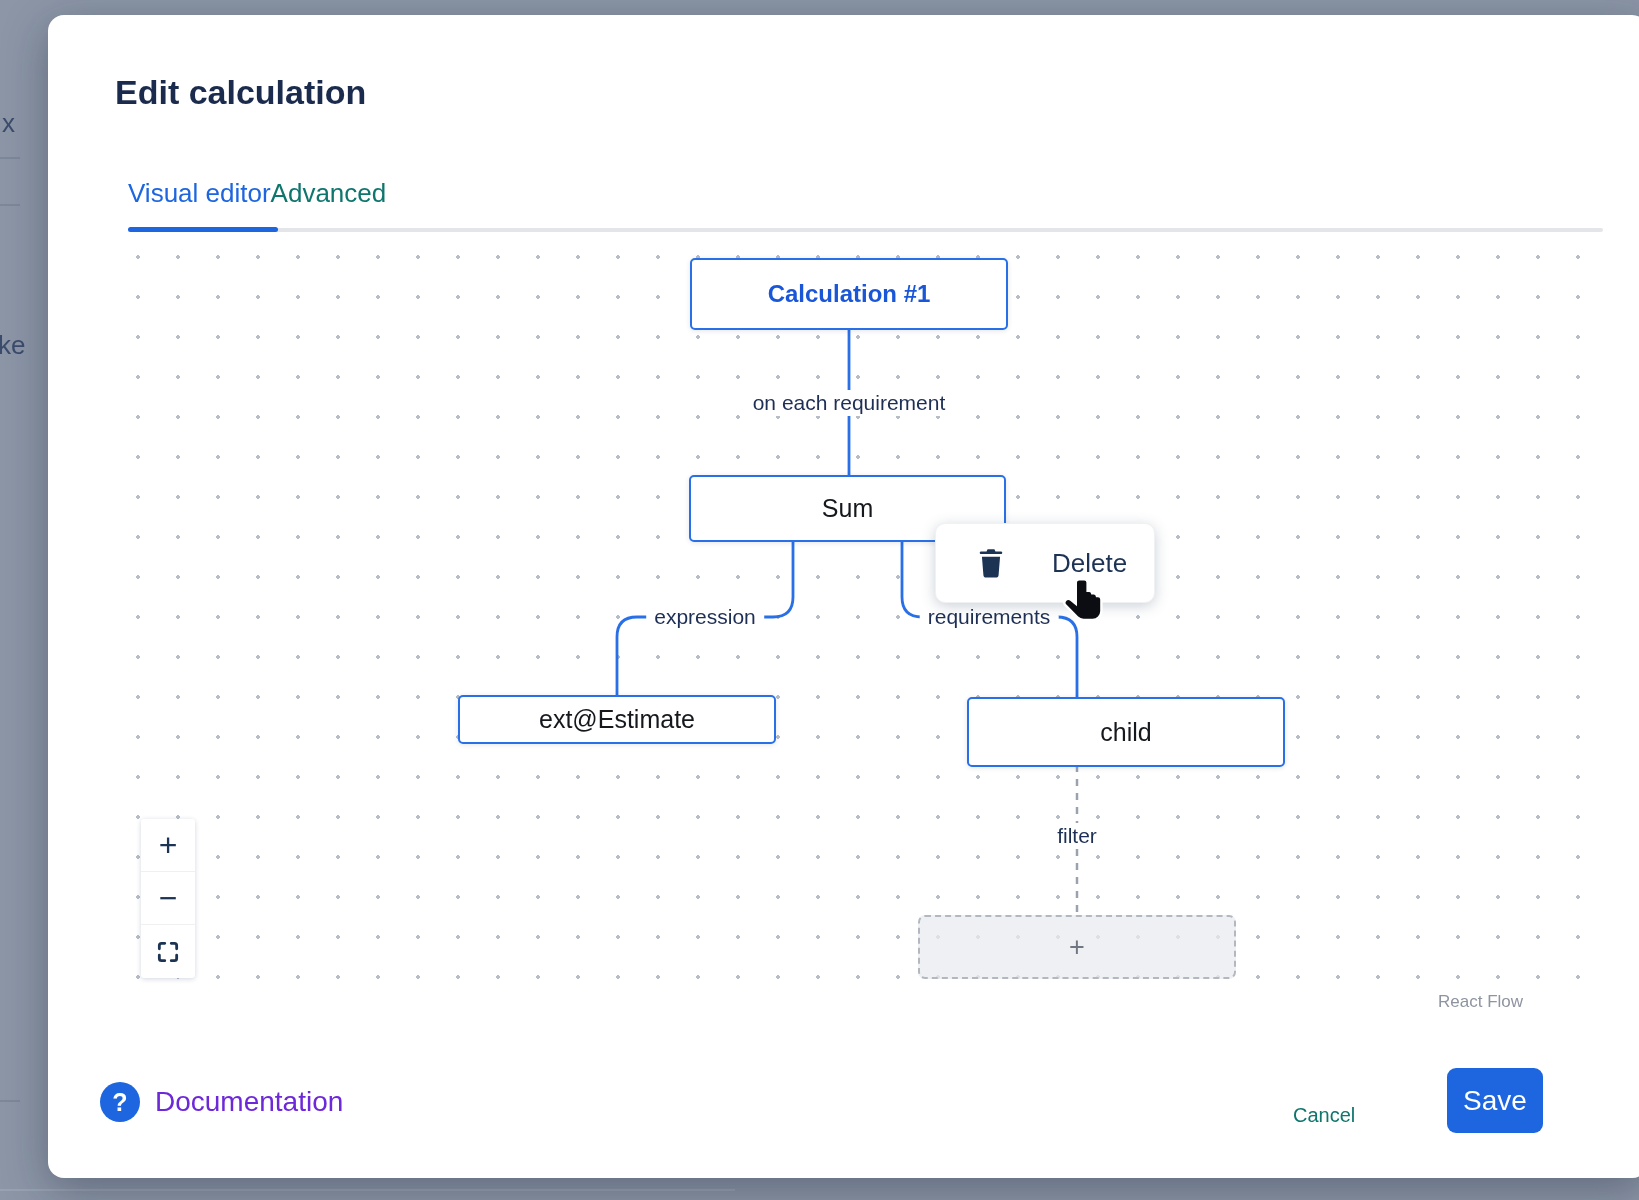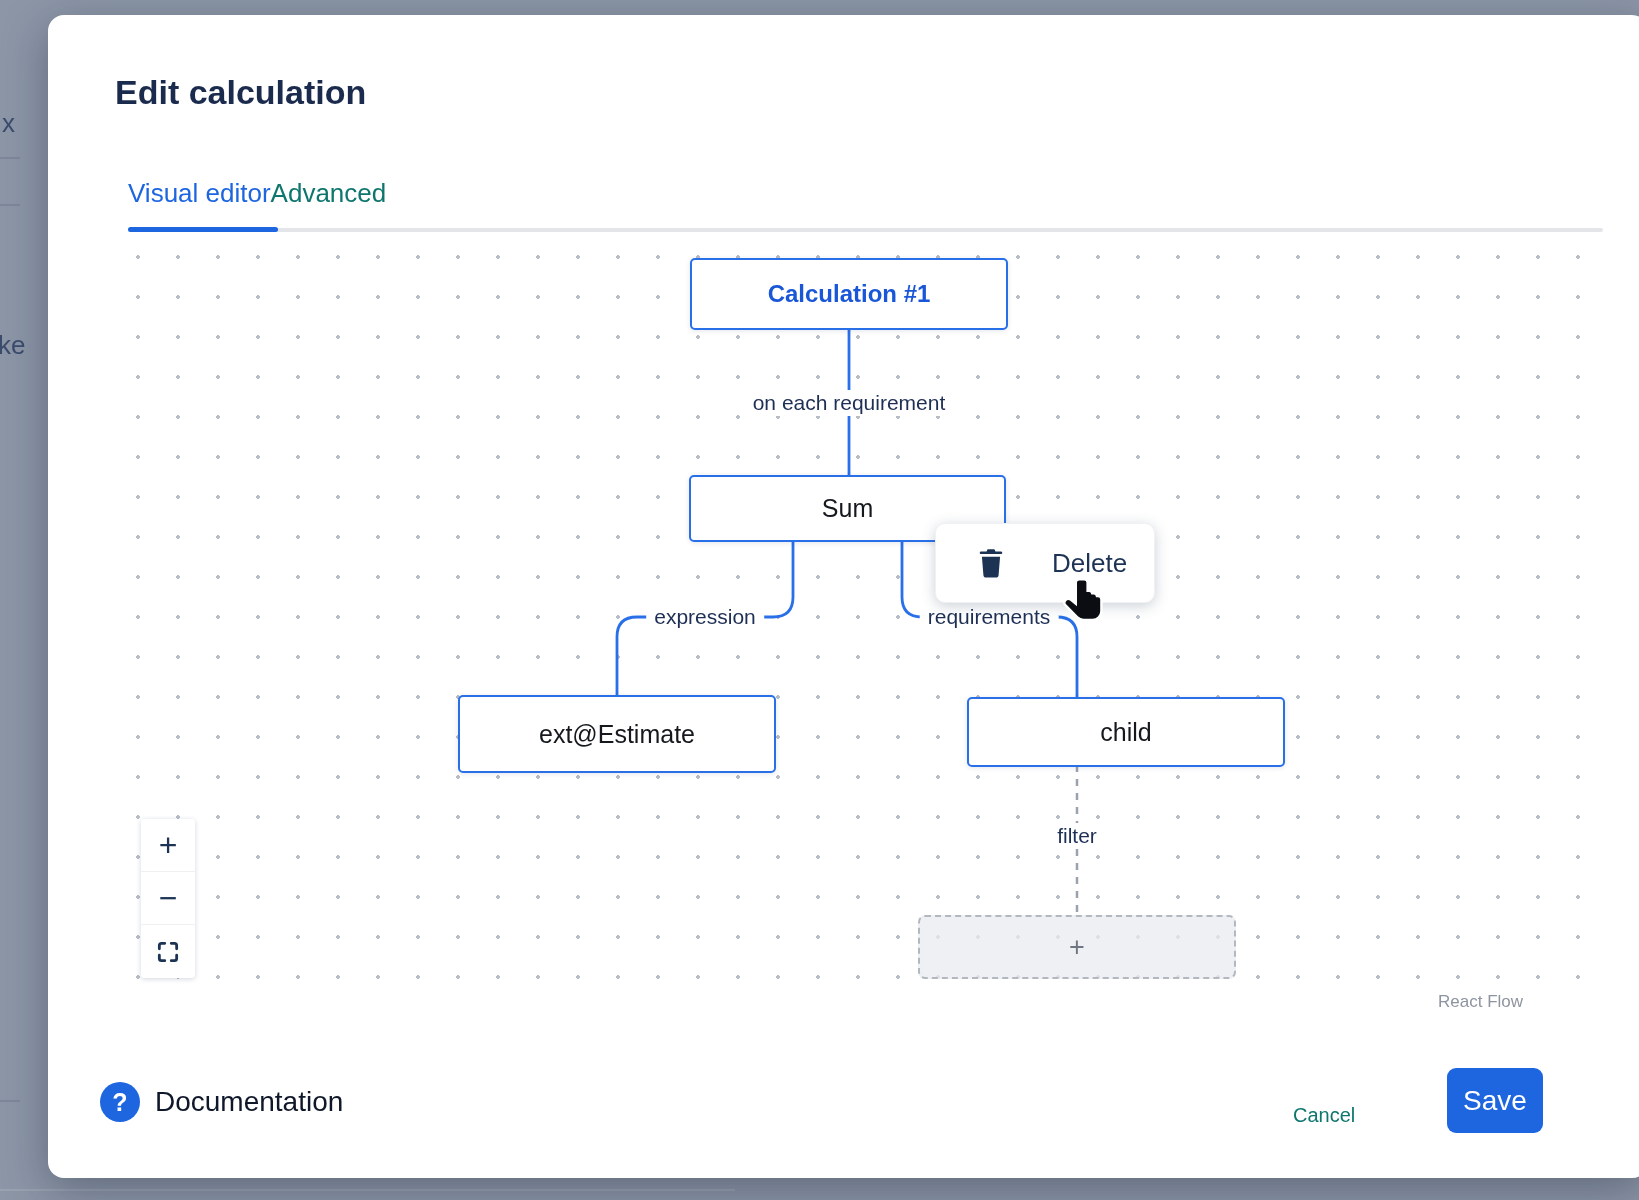--- a/index.html
+++ b/index.html
@@ -62,21 +62,21 @@
               border-bottom:1px solid #eef0f2; cursor:pointer; font-size:32px; color:#1d3354;
               font-weight:400; line-height:1; }
   .ctrl-btn:last-child { border-bottom:none; }
 
   .attribution { position:absolute; left:1390px; top:977px; font-size:17px; color:#8e94a0; }
 
   
   .doc-link { position:absolute; left:52px; top:1067px; display:flex; align-items:center; gap:15px; cursor:pointer; }
   .help-badge { width:40px; height:40px; border-radius:50%; background:#1d66e0; color:#fff;
                 display:flex; align-items:center; justify-content:center; font-size:25px; font-weight:700; }
-  .doc-label { font-size:28px; color:#0f172a; }
+  .doc-label { font-size:28px; color:#6d28d9; }
   .cancel-btn { position:absolute; left:1245px; top:1068px; height:64px; display:flex; align-items:center;
                 font-size:20px; color:#0f766e; background:none; border:none; cursor:pointer;
                 font-family:"Liberation Sans", sans-serif; }
   .save-btn { position:absolute; left:1399px; top:1053px; width:96px; height:65px; background:#1d66e0;
               color:#fff; font-size:28px; border:none; border-radius:9px; cursor:pointer;
               font-family:"Liberation Sans", sans-serif; }
 </style>
 </head>
 <body>
 
@@ -118,21 +118,21 @@
         <path class="edge-dashed" d="M969 540 L969 690"></path>
       </svg>
 
       <span class="edge-label" style="left:741px; top:178px;">on each requirement</span>
       <span class="edge-label" style="left:597px; top:392px;">expression</span>
       <span class="edge-label" style="left:881px; top:392px;">requirements</span>
       <span class="edge-label" style="left:969px; top:611px;">filter</span>
 
       <div class="node root" style="left:582px; top:33px; width:318px; height:72px;">Calculation #1</div>
       <div class="node" style="left:581px; top:250px; width:317px; height:67px;">Sum</div>
-      <div class="node" style="left:350px; top:470px; width:318px; height:78px;">ext@Estimate</div>
+      <div class="node" style="left:350px; top:470px; width:318px; height:49px;">ext@Estimate</div>
       <div class="node" style="left:859px; top:472px; width:318px; height:70px;">child</div>
 
       <div class="placeholder">
         <span>+</span>
       </div>
 
       <div class="ctx-menu">
         <svg width="34" height="34" viewBox="0 0 24 24">
           <path fill="#1d3354" d="M9.6 2.3h4.8l.75 1.5h3.85c.55 0 .95.45.95.95s-.4.95-.95.95H5c-.55 0-.95-.45-.95-.95s.4-.95.95-.95h3.85l.75-1.5zM5.6 7.5h12.8l-1.05 13.1c-.08.95-.85 1.65-1.8 1.65H8.45c-.95 0-1.72-.7-1.8-1.65L5.6 7.5z"></path>
         </svg>

